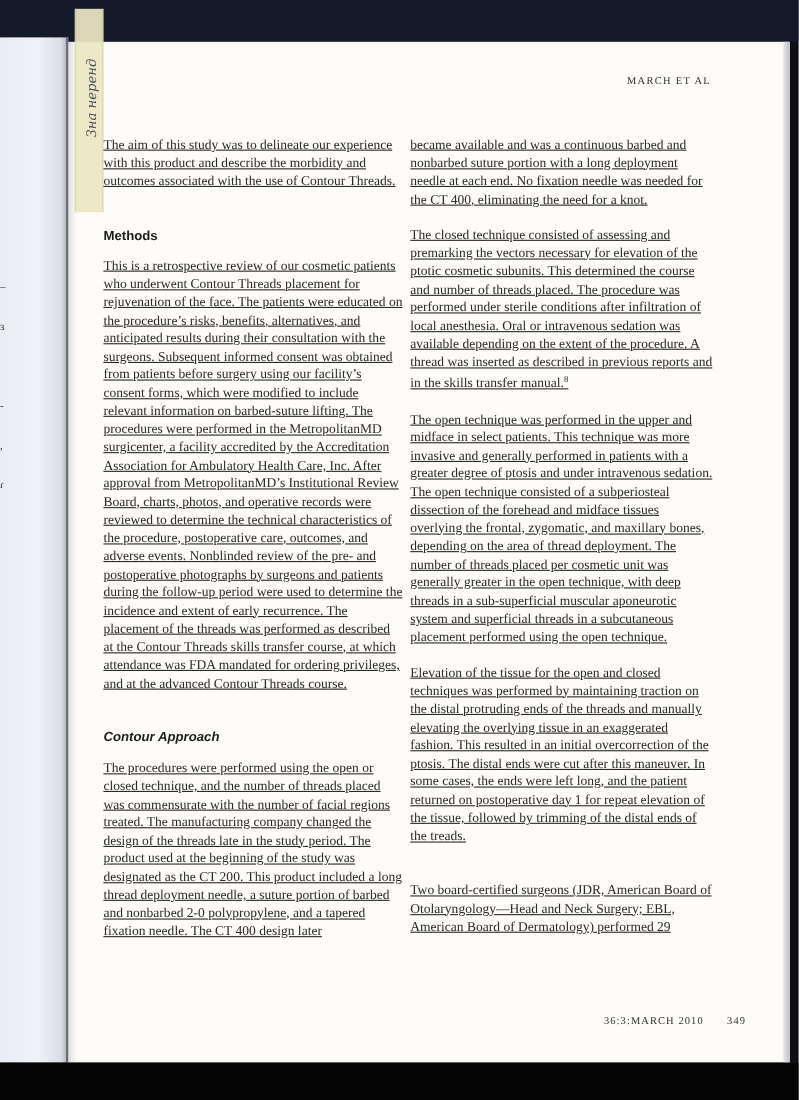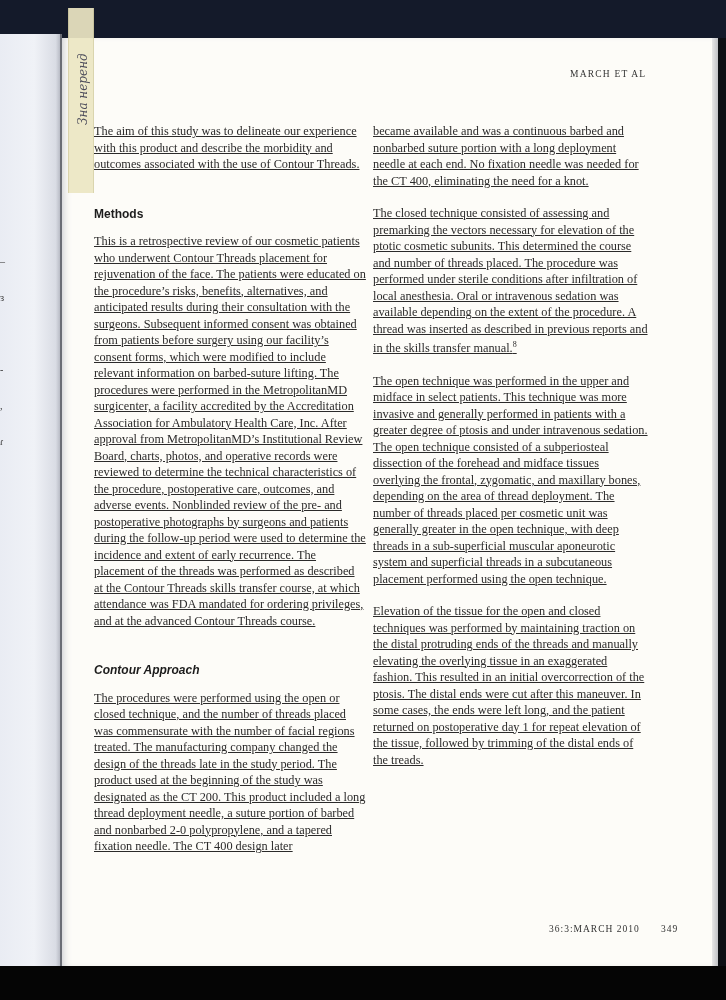--- a/index.html
+++ b/index.html
@@ -85,18 +85,19 @@
 
 <div class="col col-right">
   <p>became available and was a continuous barbed and nonbarbed suture portion with a long deployment needle at each end. No fixation needle was needed for the CT 400, eliminating the need for a knot.</p>
   <div class="gap-sm"></div>
   <p><span>The closed technique consisted of assessing and premarking the vectors necessary for elevation of the ptotic cosmetic subunits. This determined the course and number of threads placed. The procedure was performed under sterile conditions after infiltration of local anesthesia. Oral or intravenous sedation was available depending on the extent of the procedure. A thread was inserted as described in previous reports and in the skills transfer manual.</span><sup>8</sup></p>
   <div class="gap-sm"></div>
   <p>The open technique was performed in the upper and midface in select patients. This technique was more invasive and generally performed in patients with a greater degree of ptosis and under intravenous sedation. The open technique consisted of a subperiosteal dissection of the forehead and midface tissues overlying the frontal, zygomatic, and maxillary bones, depending on the area of thread deployment. The number of threads placed per cosmetic unit was generally greater in the open technique, with deep threads in a sub-superficial muscular aponeurotic system and superficial threads in a subcutaneous placement performed using the open technique.</p>
   <div class="gap-sm"></div>
   <p>Elevation of the tissue for the open and closed techniques was performed by maintaining traction on the distal protruding ends of the threads and manually elevating the overlying tissue in an exaggerated fashion. This resulted in an initial overcorrection of the ptosis. The distal ends were cut after this maneuver. In some cases, the ends were left long, and the patient returned on postoperative day 1 for repeat elevation of the tissue, followed by trimming of the distal ends of the treads.</p>
   <div class="gap"></div>
+  <p>Two board-certified surgeons (JDR, American Board of Otolaryngology—Head and Neck Surgery; EBL, American Board of Dermatology) performed 29</p>
 </div>
 
 <div class="footer-issue">36:3:MARCH 2010</div>
 <div class="footer-page">349</div>
 
 <div class="bottom-band"></div>
 
 </body></html>

